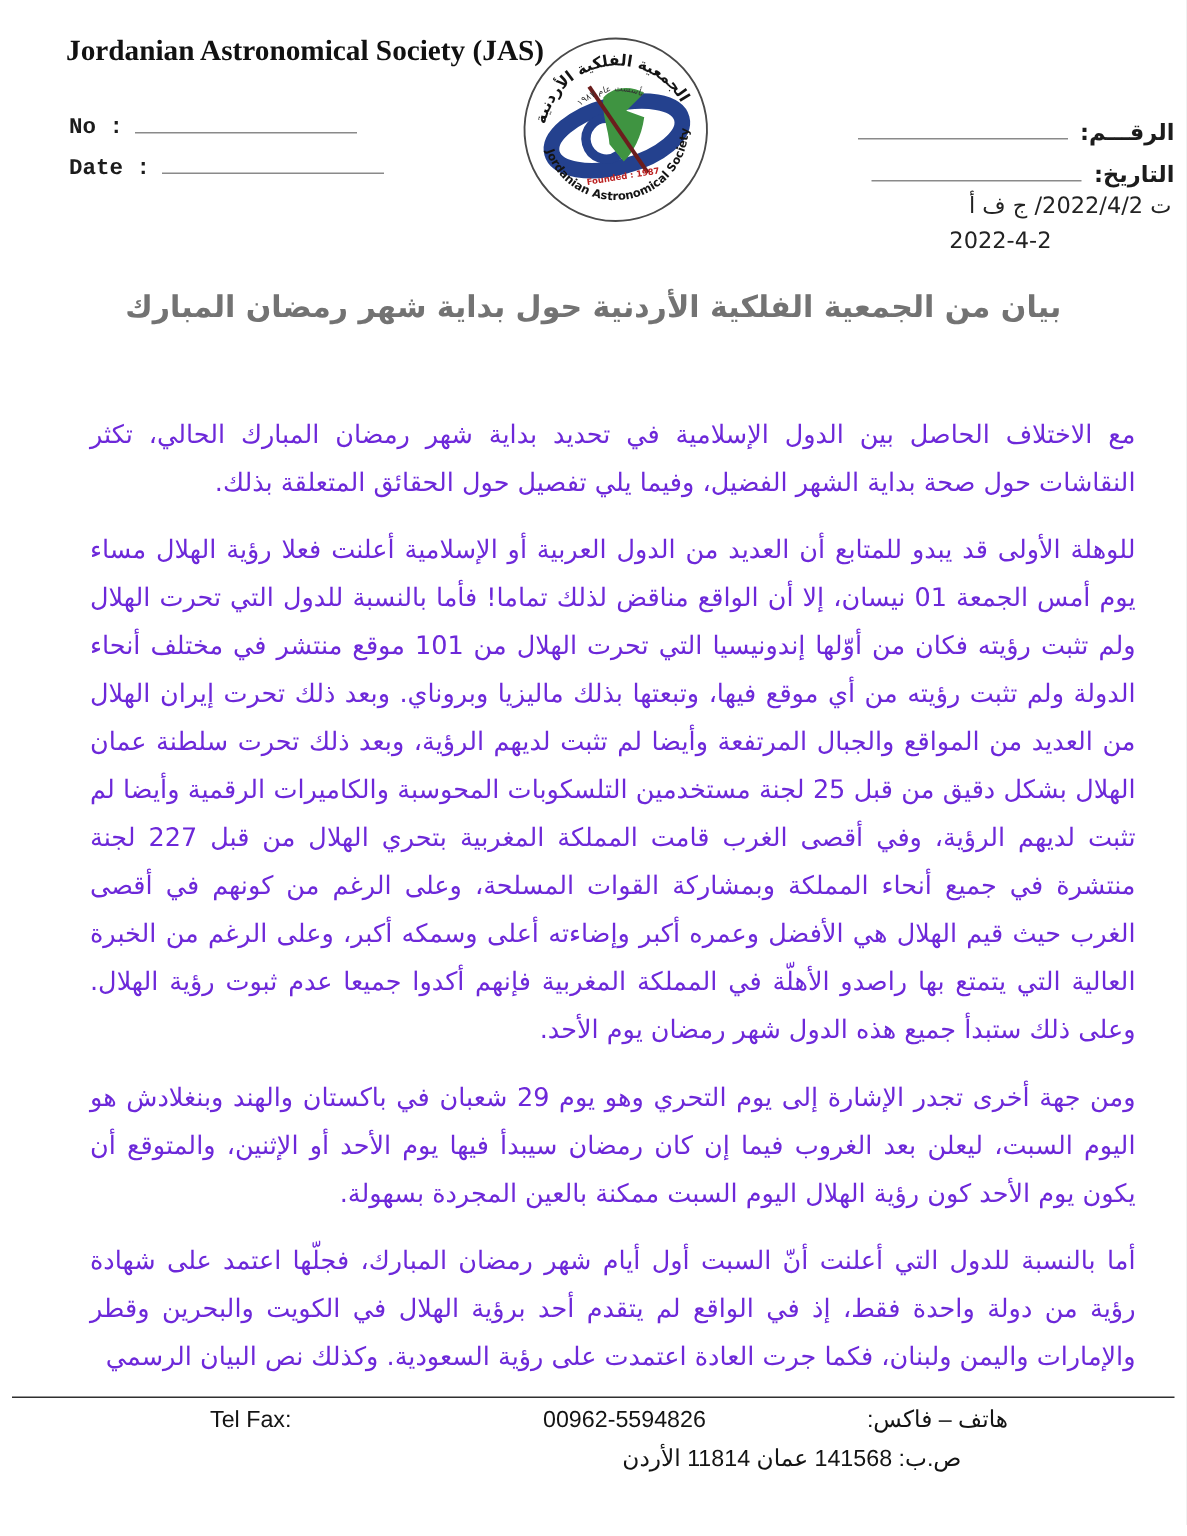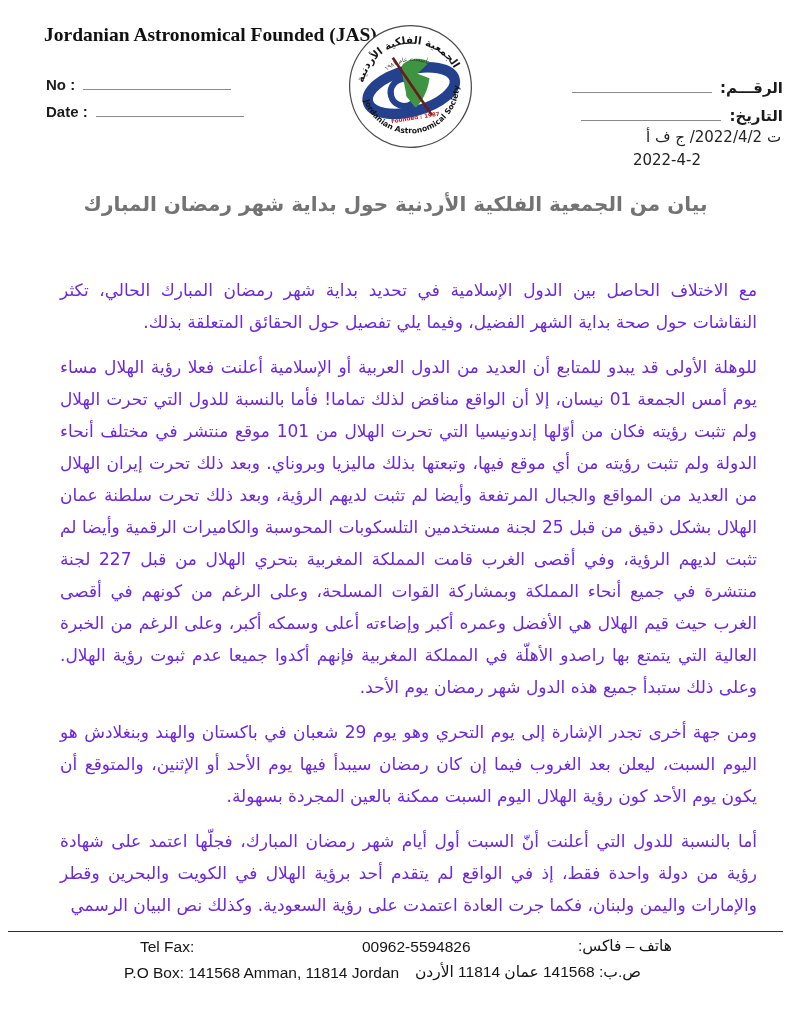--- a/index.html
+++ b/index.html
@@ -13,21 +13,21 @@
   .org-en {
     position:absolute; left:44px; top:24px;
     font-family:"Liberation Serif","DejaVu Serif",serif;
     font-weight:bold; font-size:19.5px; color:#111;
   }
   .org-ar {
     position:absolute; right:8px; top:8px; direction:rtl;
     font-weight:bold; font-size:25px; color:#0d0d0d;
     font-family:"DejaVu Sans",sans-serif;
   }
-  .en-row { position:absolute; left:46px; font-family:Liberation Sans, sans-serif; font-weight:bold; font-size:15px; }
+  .en-row { position:absolute; left:46px; font-family:Liberation Mono, monospace; font-weight:bold; font-size:15px; }
   .en-row.no   { top:76px; }
   .en-row.date { top:103px; }
   .ar-row { position:absolute; right:8px; direction:rtl; font-weight:bold; font-size:15px; }
   .ar-row.no   { top:79px; }
   .ar-row.date { top:107px; }
   .fill-line {
     display:inline-block; width:148px; height:0.85em;
     border-bottom:1.3px solid #8a8a8a; margin:0 8px; vertical-align:baseline;
   }
   .ar-row .fill-line { width:140px; }
@@ -59,21 +59,21 @@
   .f-tel-ar    { position:absolute; right:119px; top:6px; direction:rtl; }
   .f-po-en     { position:absolute; left:124px; top:33px; }
   .f-po-ar     { position:absolute; right:150px; top:32px; direction:rtl; }
   .f-web       { position:absolute; left:0; right:0; top:61px; text-align:center;margin-top:32px; }
 </style>
 </head>
 <body>
 
 <div class="page">
 
-  <div class="org-en">Jordanian Astronomical Founded (JAS)</div>
+  <div class="org-en">Jordanian Astronomical Society (JAS)</div>
 
   <svg class="logo" viewBox="0 0 120 120" aria-hidden="true">
     <defs>
       <path id="arcTopOuter" d="M 13,66 A 47,47 0 0 1 107,66"></path>
       <path id="arcTopInner" d="M 24,64 A 37,37 0 0 1 96,64"></path>
       <path id="arcBottom" d="M 13,58 A 47,47 0 0 0 107,58"></path>
     </defs>
     <circle cx="60" cy="60" r="58.4" fill="#ffffff" stroke="#4a4a4a" stroke-width="1.2"></circle>
     <g transform="rotate(-6 60 63)">
       <ellipse cx="60" cy="64" rx="43" ry="20" fill="none" stroke="#24418e" stroke-width="10"></ellipse>
@@ -117,18 +117,17 @@
     <p>للوهلة الأولى قد يبدو للمتابع أن العديد من الدول العربية أو الإسلامية أعلنت فعلا رؤية الهلال مساء يوم أمس الجمعة 01 نيسان، إلا أن الواقع مناقض لذلك تماما! فأما بالنسبة للدول التي تحرت الهلال ولم تثبت رؤيته فكان من أوّلها إندونيسيا التي تحرت الهلال من 101 موقع منتشر في مختلف أنحاء الدولة ولم تثبت رؤيته من أي موقع فيها، وتبعتها بذلك ماليزيا وبروناي. وبعد ذلك تحرت إيران الهلال من العديد من المواقع والجبال المرتفعة وأيضا لم تثبت لديهم الرؤية، وبعد ذلك تحرت سلطنة عمان الهلال بشكل دقيق من قبل 25 لجنة مستخدمين التلسكوبات المحوسبة والكاميرات الرقمية وأيضا لم تثبت لديهم الرؤية، وفي أقصى الغرب قامت المملكة المغربية بتحري الهلال من قبل 227 لجنة منتشرة في جميع أنحاء المملكة وبمشاركة القوات المسلحة، وعلى الرغم من كونهم في أقصى الغرب حيث قيم الهلال هي الأفضل وعمره أكبر وإضاءته أعلى وسمكه أكبر، وعلى الرغم من الخبرة العالية التي يتمتع بها راصدو الأهلّة في المملكة المغربية فإنهم أكدوا جميعا عدم ثبوت رؤية الهلال. وعلى ذلك ستبدأ جميع هذه الدول شهر رمضان يوم الأحد.</p>
     <p>ومن جهة أخرى تجدر الإشارة إلى يوم التحري وهو يوم 29 شعبان في باكستان والهند وبنغلادش هو اليوم السبت، ليعلن بعد الغروب فيما إن كان رمضان سيبدأ فيها يوم الأحد أو الإثنين، والمتوقع أن يكون يوم الأحد كون رؤية الهلال اليوم السبت ممكنة بالعين المجردة بسهولة.</p>
     <p>أما بالنسبة للدول التي أعلنت أنّ السبت أول أيام شهر رمضان المبارك، فجلّها اعتمد على شهادة رؤية من دولة واحدة فقط، إذ في الواقع لم يتقدم أحد برؤية الهلال في الكويت والبحرين وقطر والإمارات واليمن ولبنان، فكما جرت العادة اعتمدت على رؤية السعودية. وكذلك نص البيان الرسمي</p>
   </main>
 
   <div class="footer-sep"></div>
   <div class="footer">
     <span class="f-tel-label">Tel Fax:</span>
     <span class="f-tel-value">00962-5594826</span>
     <span class="f-tel-ar">هاتف – فاكس:</span>
-    <span class="f-po-en">P.O Box: 141568 Amman, 11814 Jordan</span>
     <span class="f-po-ar">ص.ب: 141568 عمان 11814 الأردن</span>
     <div class="f-web">Website: jas.org.jo, Email: ammar.alsakaji@gmail.com</div>
   </div>
 
 </div>
 
 </body></html>

